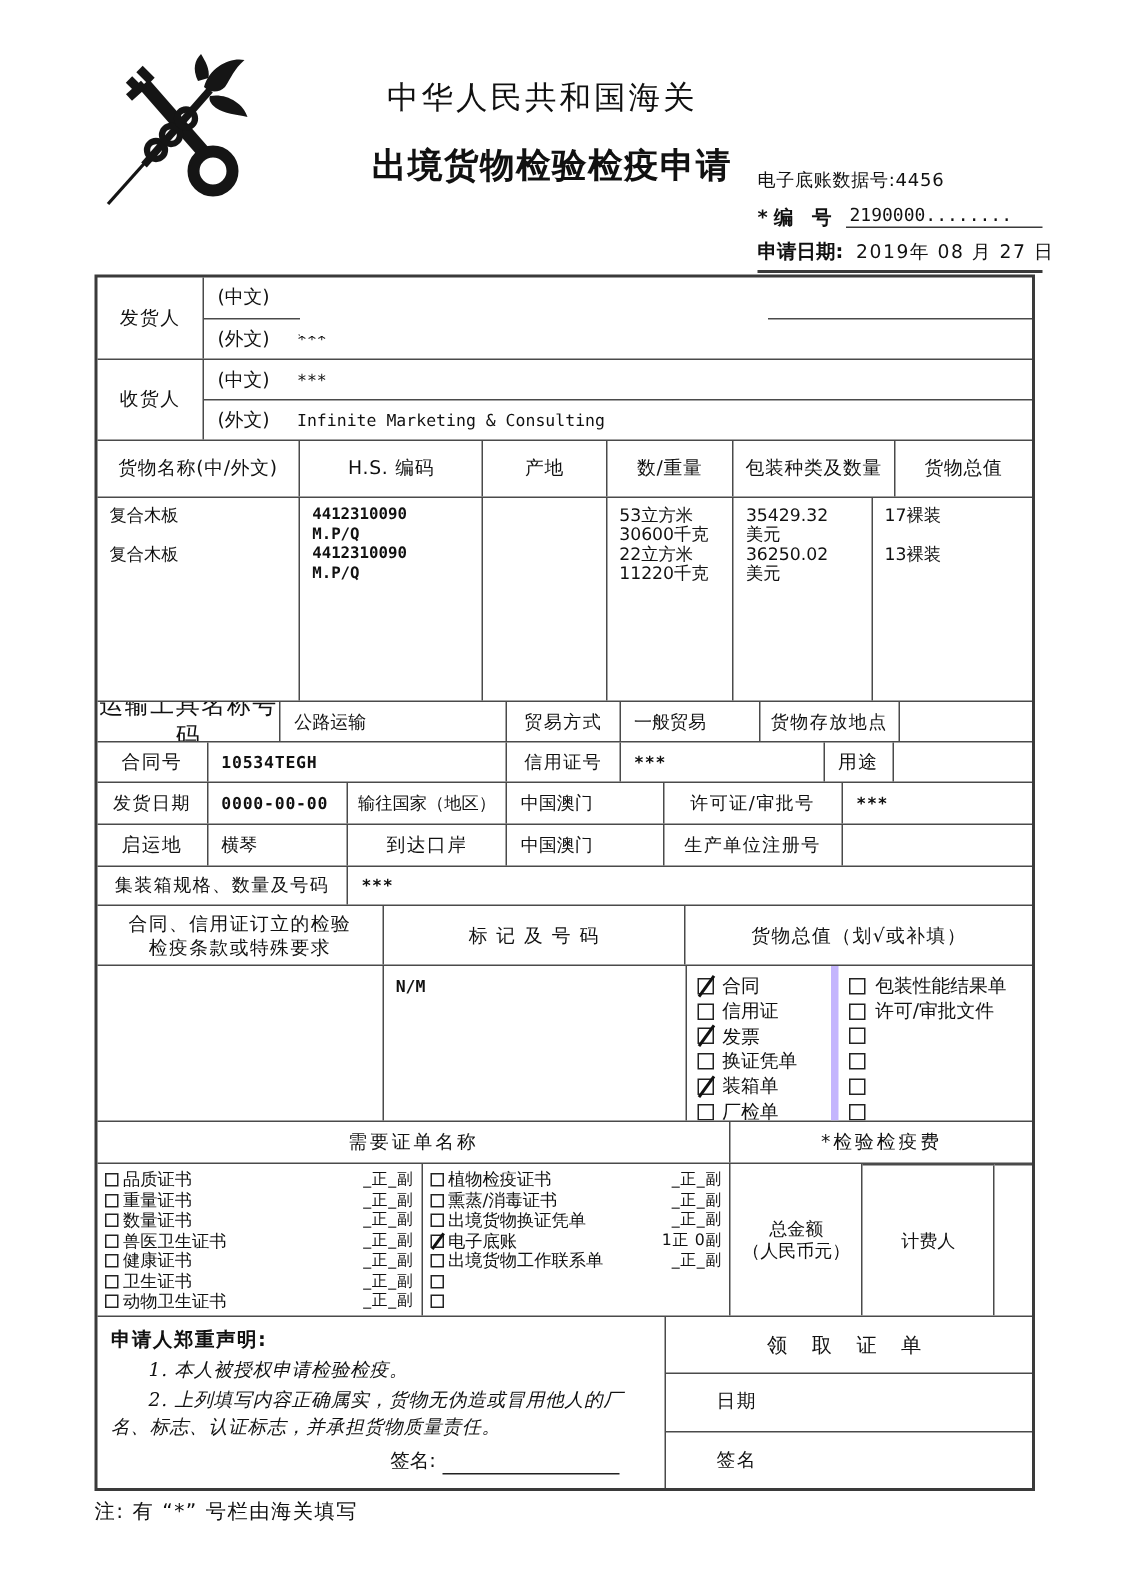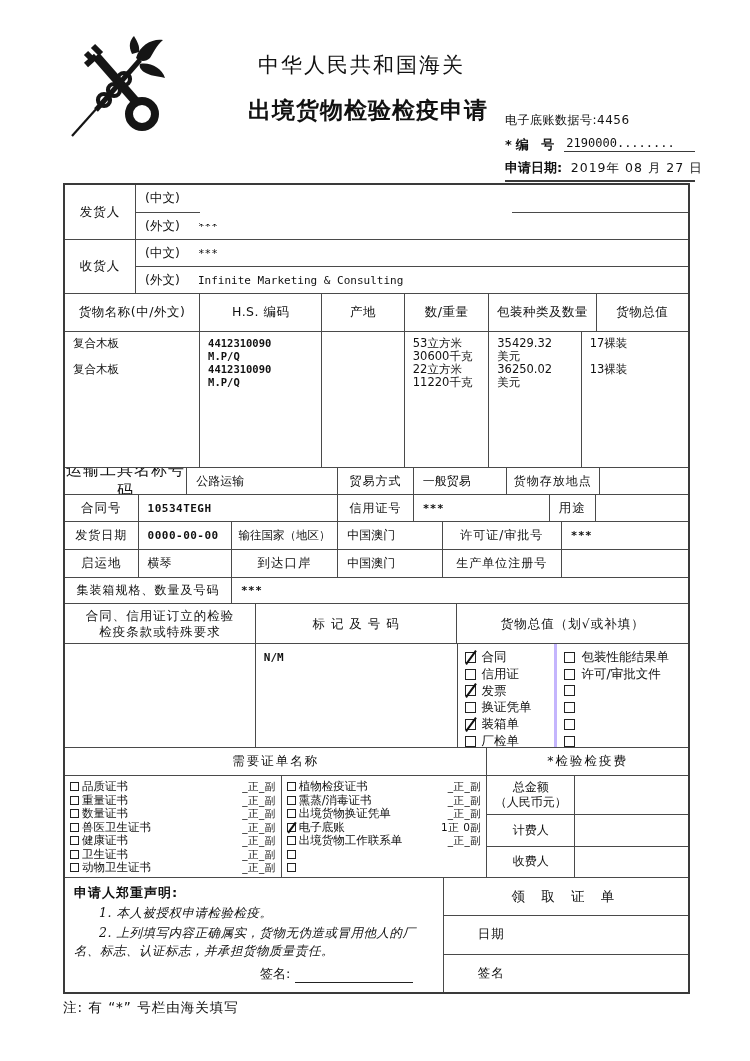--- a/index.html
+++ b/index.html
@@ -77,21 +77,21 @@
   
   .certs-hdr { height:28px; }
   .certs-hdr .c { display:flex; align-items:center; justify-content:center; letter-spacing:2px; }
   .certs-body { height:102px; align-items:stretch; }
   .cert-list { padding:4px 0 0 5px; }
   .cert-list .ck-item { line-height:13.5px; height:13.5px; }
   .cert-list .cklab { font-size:11.5px; }
   .cert-list .cb { width:9px; height:9px; margin-right:3px; border-width:1.2px; }
   .cert-list .cb.checked::after { left:3px; top:-3px; height:13px; width:1.8px; }
   .cert-list .ckcopies { font-size:10.5px; padding-right:5px; }
-  .fees { display:flex; flex-direction:column; }
+  .fees { display:flex; }
   .fee-row { display:flex; border-top:1px solid #4a4a4a; flex:1; }
   .fee-row.first { border-top:none; }
   .fee-lab { width:87px; display:flex; align-items:center; justify-content:center; text-align:center;
              white-space:pre-line; font-size:12px; line-height:15px; }
   .fee-val { flex:1; border-left:1px solid #4a4a4a; }
 
   
   .decl { height:115px; align-items:stretch; }
   .decl-left { padding:6px 12px 0 9px; }
   .decl-head { font-size:13px; font-weight:bold; letter-spacing:1px; }
@@ -306,21 +306,21 @@
                 <span class="cklab">装箱单</span>
               </span>
             </div>
             <div class="ck-item">
               <span class="ckleft">
                 <span class="cb"></span>
                 <span class="cklab">厂检单</span>
               </span>
             </div>
           </div>
-        <div class="ck-list" style="width:135px;border-left:3px solid #c4b5fd">
+        <div class="ck-list" style="width:135px;border-left:5px solid #c4b5fd">
             <div class="ck-item">
               <span class="ckleft">
                 <span class="cb"></span>
                 <span class="cklab">包装性能结果单</span>
               </span>
             </div>
             <div class="ck-item">
               <span class="ckleft">
                 <span class="cb"></span>
                 <span class="cklab">许可/审批文件</span>

